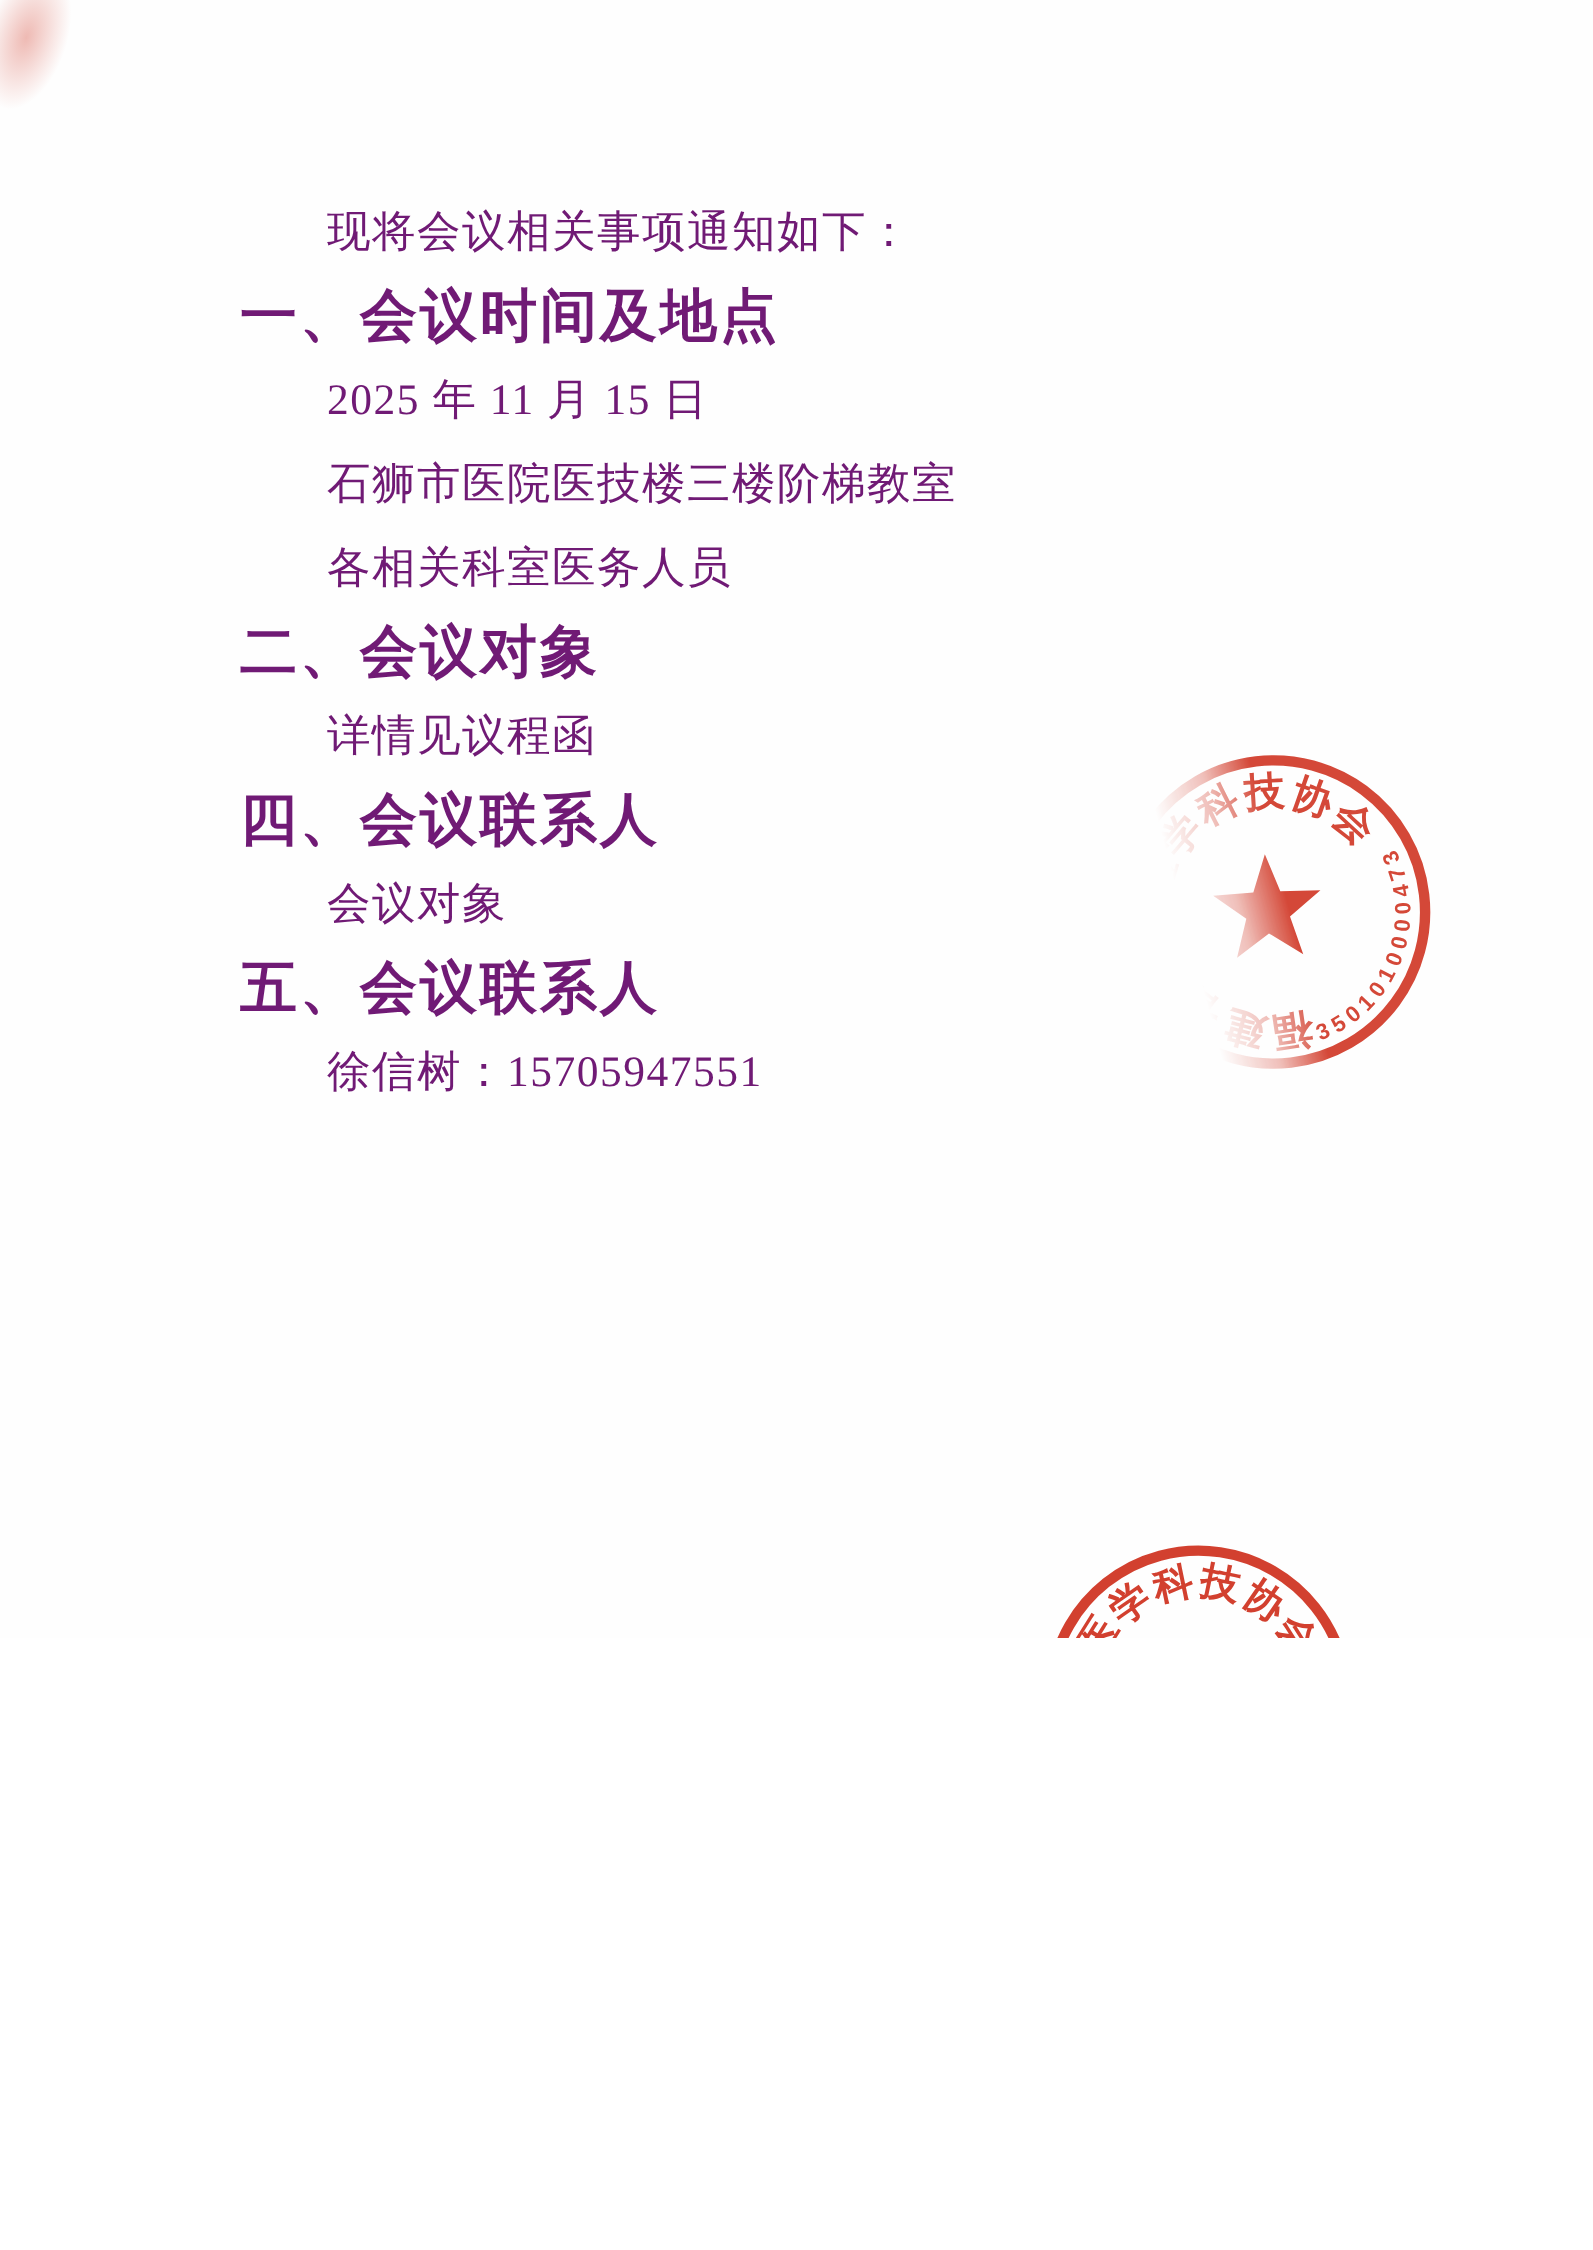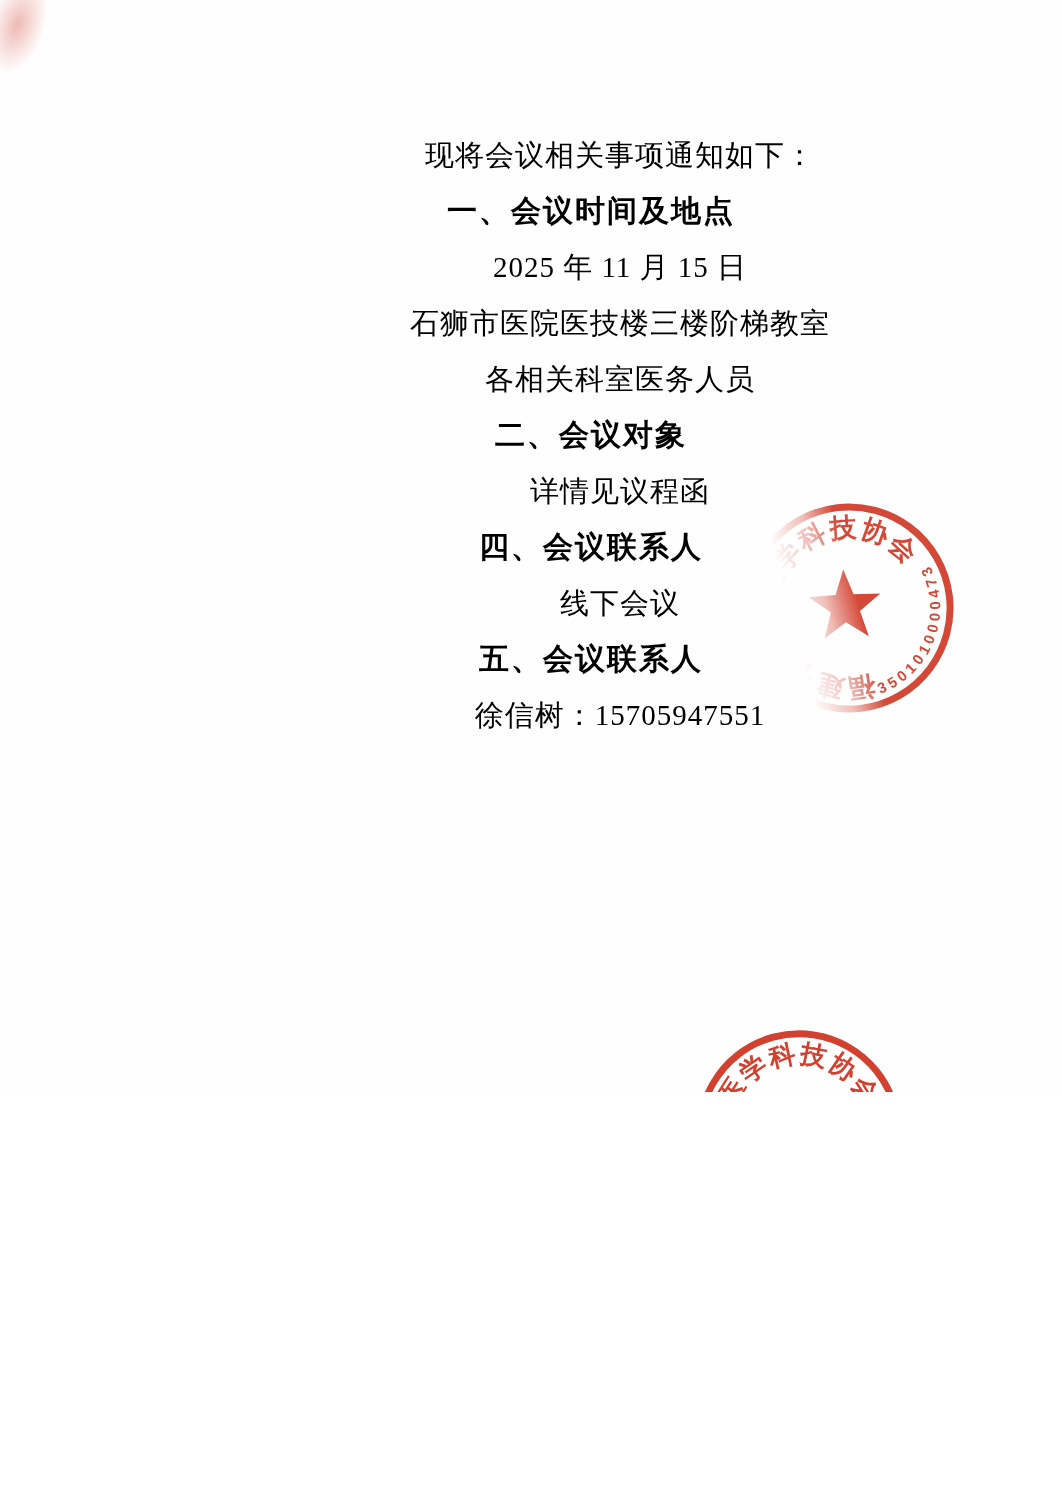--- a/index.html
+++ b/index.html
@@ -3,41 +3,40 @@
 <meta charset="utf-8">
 <style>
   html, body { margin: 0; padding: 0; background: #ffffff; }
   .page {
     position: relative;
     width: 1062px;
     height: 1092px;
     background: #fefefe;
     overflow: hidden;
     font-family: "Liberation Serif", serif;
-    color: #000000;
-    text-align: center;
+    color: #701a75;
   }
   .content {
     position: absolute;
     top: 127px;
     left: 160px;
     right: 40px;
   }
   .line {
     height: 56px;
     line-height: 56px;
     font-size: 29px;
     letter-spacing: 1px;
     white-space: nowrap;
   }
   .indent { padding-left: 58px; }
   .heading {
     font-family: Liberation Serif, serif;
     font-weight: 700;
-    font-size: 30px;
+    font-size: 38px;
     letter-spacing: 2px;
   }
   .sig-line {
     position: absolute;
     font-size: 29px;
     letter-spacing: 1px;
     white-space: nowrap;
     line-height: 36px;
   }
   .sig-org  { top: 1140px; left: 583px; }
@@ -95,21 +94,21 @@
     <div class="line heading">一、会议时间及地点</div>
     <div class="line indent">2025 年 11 月 15 日</div>
     <div class="line indent">石狮市医院医技楼三楼阶梯教室</div>
 
     <div class="line indent">各相关科室医务人员</div>
     <div class="line heading">二、会议对象</div>
 
     <div class="line indent">详情见议程函</div>
 
     <div class="line heading">四、会议联系人</div>
-    <div class="line indent">线下会议</div>
+    <div class="line indent">会议对象</div>
 
     <div class="line heading">五、会议联系人</div>
     <div class="line indent">徐信树：15705947551</div>
   </div>
 
   <div class="sig-line sig-org">福建省精准医学科技协会</div>
   <div class="sig-line sig-date">2025 年 10 月 10 日</div>
 
   <div class="stamp stamp-middle">
     <svg viewBox="0 0 220 220" xmlns="http://www.w3.org/2000/svg">

